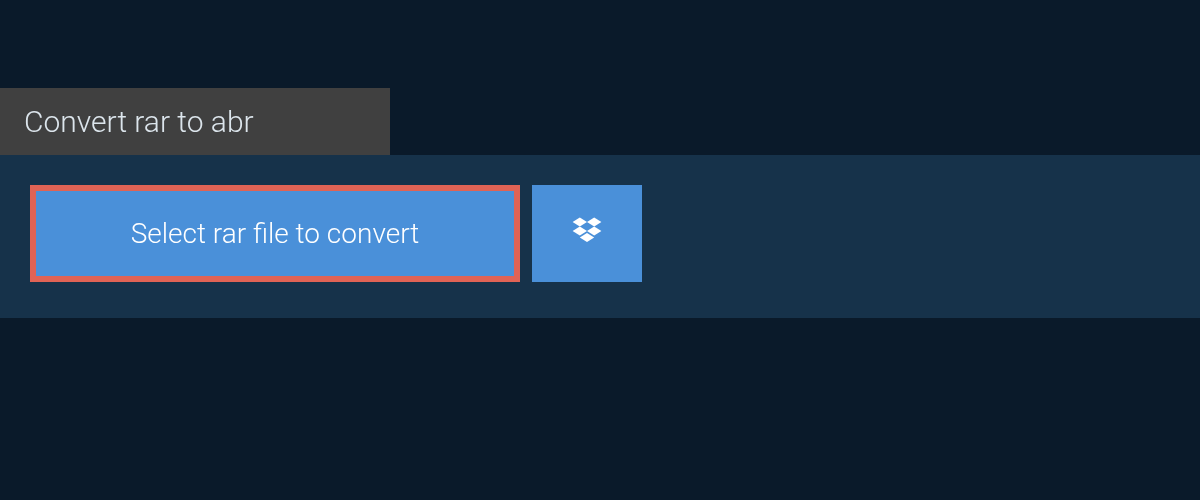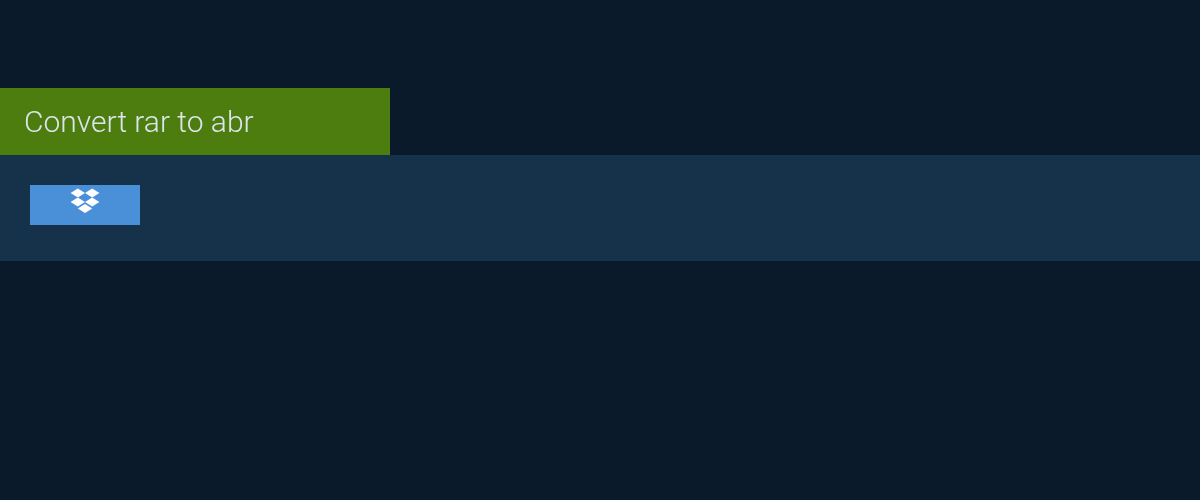--- a/index.html
+++ b/index.html
@@ -12,21 +12,21 @@
       height: 500px;
       background: #0a1a2a;
       font-family: -apple-system, BlinkMacSystemFont, "Segoe UI", Roboto, "Helvetica Neue", Arial, sans-serif;
       overflow: hidden;
     }
     .tab-bar {
       padding-top: 88px;
     }
     .tab {
       display: inline-block;
-      background: #4d7c0f;
+      background: #404040;
       color: #dce5ec;
       font-size: 30px;
       font-weight: 300;
       padding: 16px 36px 16px 24px;
       min-width: 390px;
     }
     .content-panel {
       background: #16324a;
       padding: 30px 30px 36px 30px;
       display: flex;
@@ -63,20 +63,23 @@
 </head>
 <body>
 
 <div class="tab-bar">
   <div class="tab">
     <span>Convert rar to abr</span>
   </div>
 </div>
 
 <div class="content-panel">
+  <div class="select-file-button">
+    <span>Select rar file to convert</span>
+  </div>
   <div class="dropbox-button">
     <span>
       <svg class="dropbox-icon" viewBox="0 0 40 40">
         <path d="M12 4 L20 9 L12 14 L4 9 Z"></path>
         <path d="M28 4 L36 9 L28 14 L20 9 Z"></path>
         <path d="M4 19 L12 14 L20 19 L12 24 Z"></path>
         <path d="M20 19 L28 14 L36 19 L28 24 Z"></path>
         <path d="M12 26 L20 21 L28 26 L20 31 Z"></path>
       </svg>
     </span>

